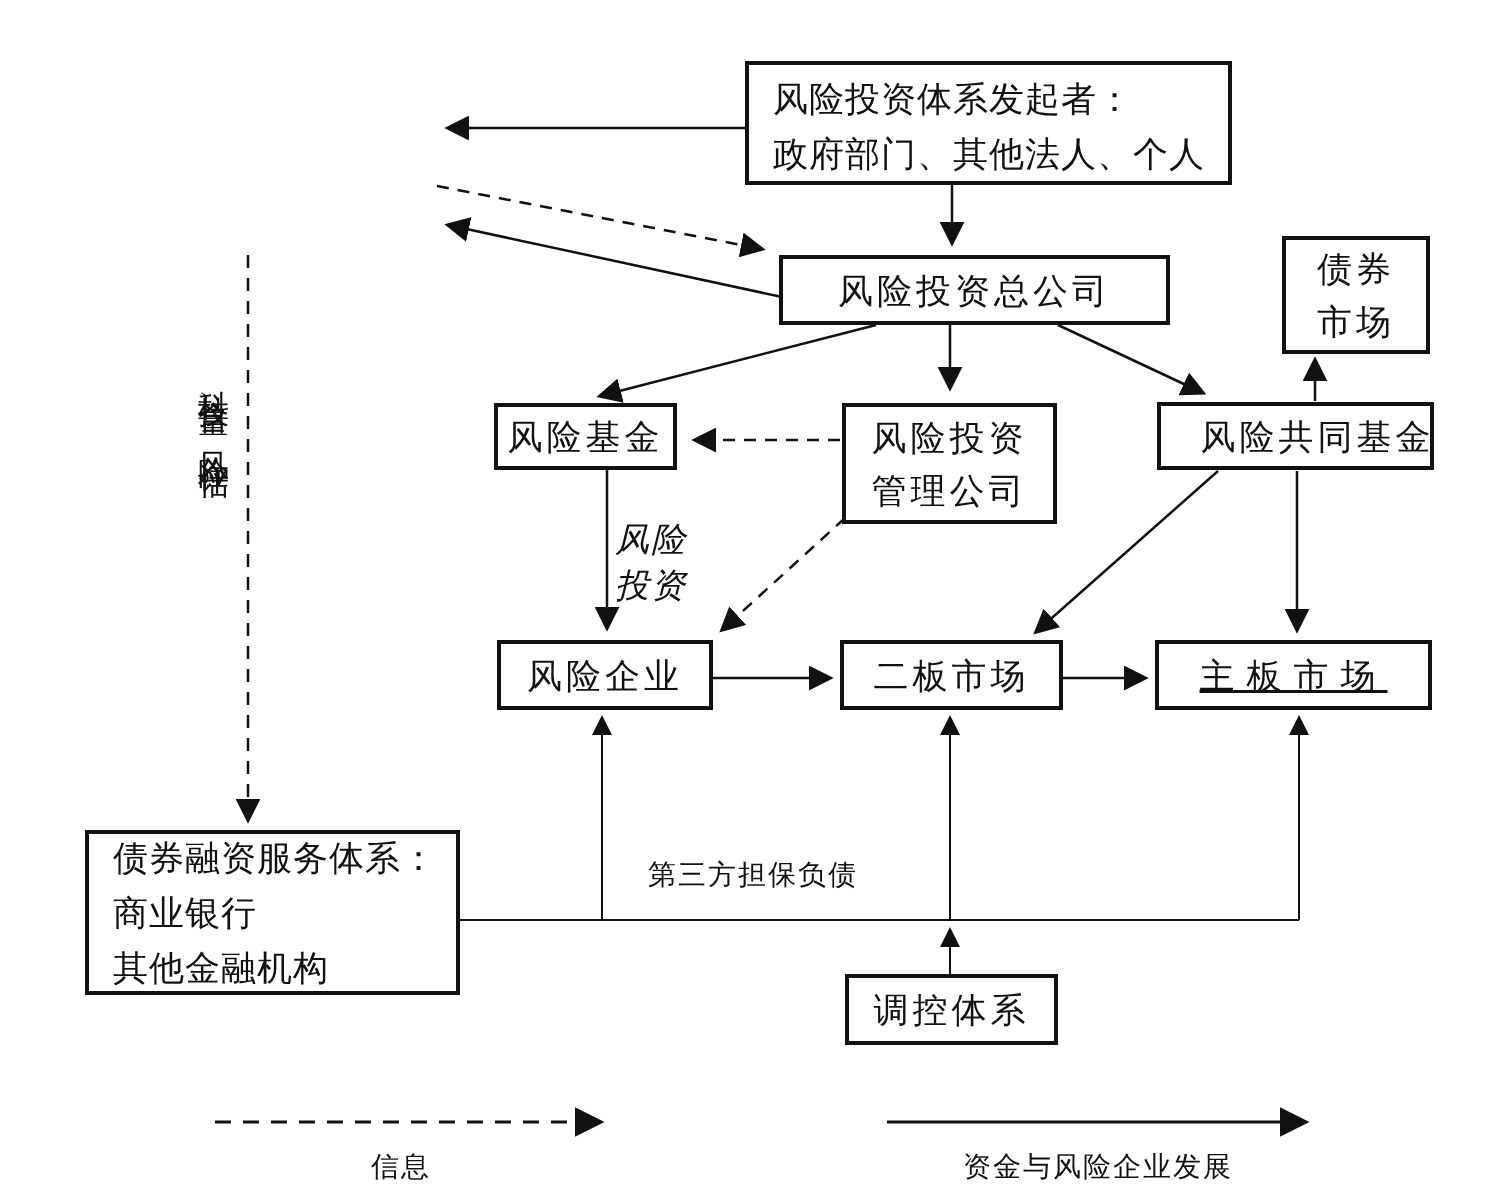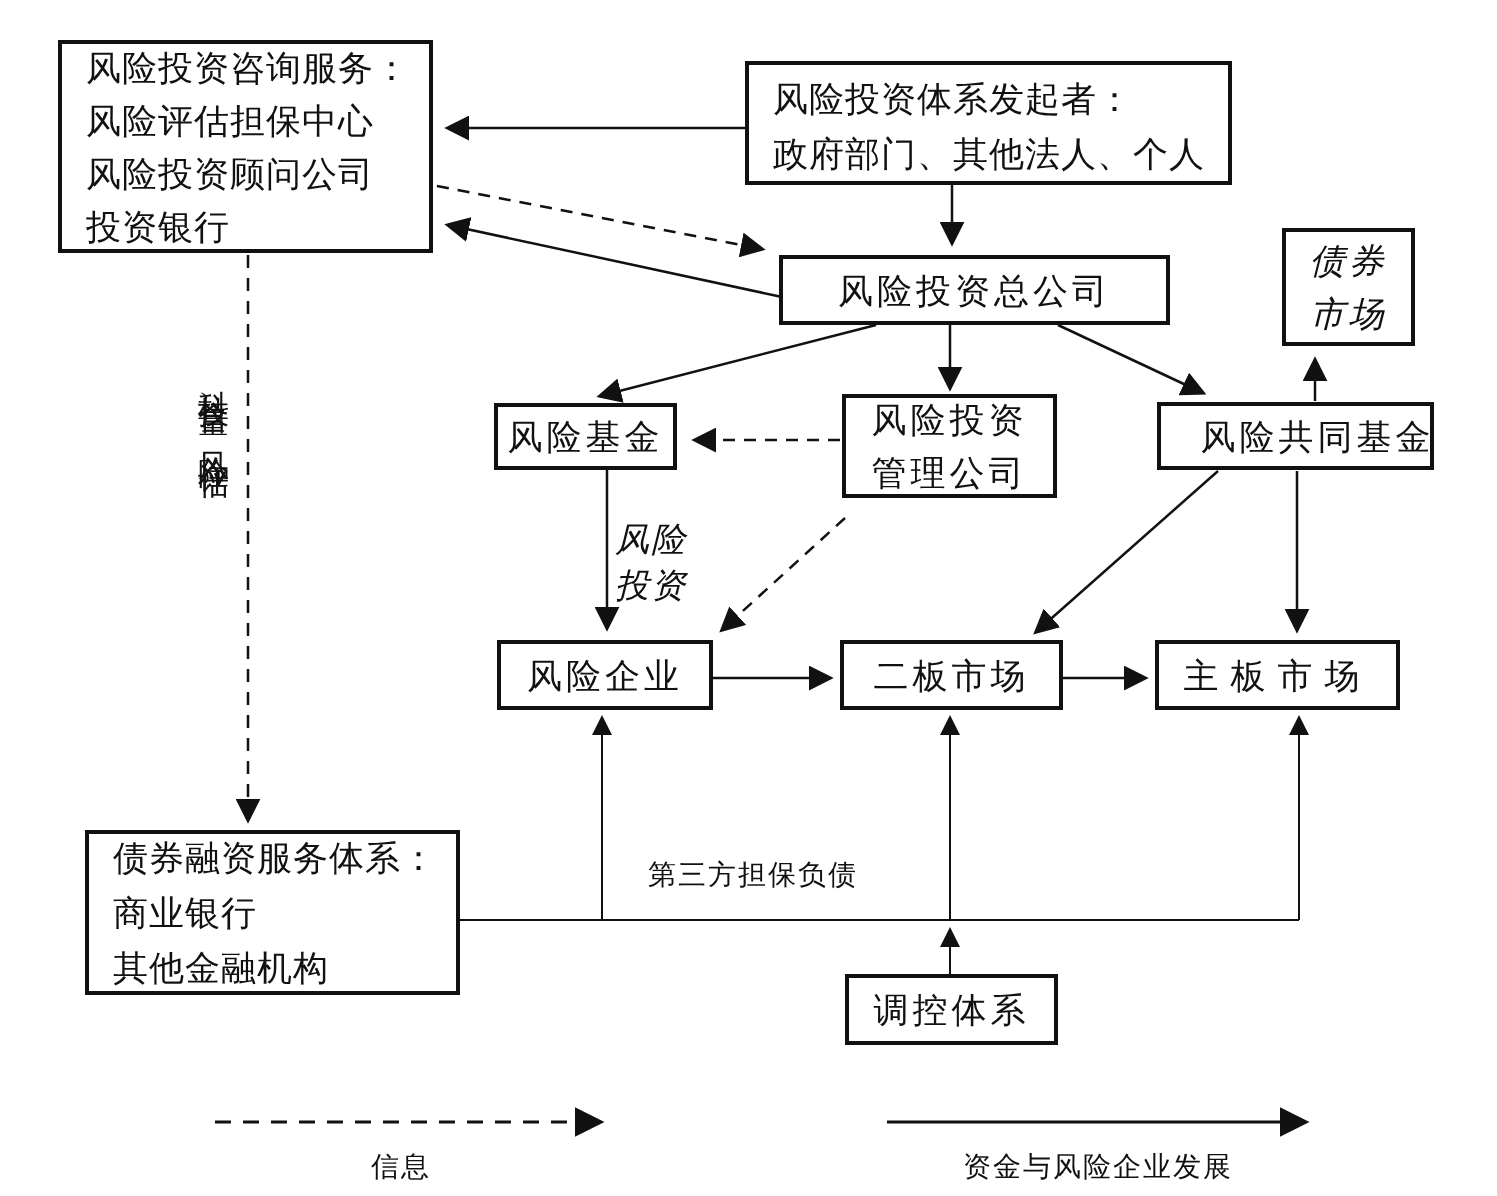--- a/index.html
+++ b/index.html
@@ -65,63 +65,57 @@
     <line x1="460" y1="920" x2="1299" y2="920" stroke="#111111" stroke-width="2"></line>
     <line x1="602" y1="920" x2="602" y2="718" stroke="#111111" stroke-width="2" marker-end="url(#arrow)"></line>
     <line x1="950" y1="920" x2="950" y2="718" stroke="#111111" stroke-width="2" marker-end="url(#arrow)"></line>
     <line x1="1299" y1="920" x2="1299" y2="718" stroke="#111111" stroke-width="2" marker-end="url(#arrow)"></line>
     <line x1="950" y1="974" x2="950" y2="930" stroke="#111111" stroke-width="2" marker-end="url(#arrow)"></line>
 
     <line x1="215" y1="1122" x2="600" y2="1122" stroke="#111111" stroke-width="3" stroke-dasharray="16 12" marker-end="url(#arrow)"></line>
     <line x1="887" y1="1122" x2="1305" y2="1122" stroke="#111111" stroke-width="3" marker-end="url(#arrow)"></line>
   </svg>
 
-  <div class="box left" style="left:58px; top:40px; width:375px; height:213px;">
-    <div class="box-line">风险投资咨询服务：</div>
-    <div class="box-line">风险评估担保中心</div>
-    <div class="box-line">风险投资顾问公司</div>
-    <div class="box-line">投资银行</div>
-  </div>
 
   <div class="box left tight" style="left:745px; top:61px; width:487px; height:124px;justify-content:flex-end;">
     <div class="box-line">风险投资体系发起者：</div>
     <div class="box-line">政府部门、其他法人、个人</div>
   </div>
 
   <div class="box center" style="left:779px; top:255px; width:391px; height:70px;">
     <div class="box-line">风险投资总公司</div>
   </div>
 
-  <div class="box center" style="left:1282px; top:228px; width:133px; height:118px;font-style:italic;">
+  <div class="box center" style="left:1282px; top:236px; width:148px; height:118px;">
     <div class="box-line">债券</div>
     <div class="box-line">市场</div>
   </div>
 
   <div class="box center" style="left:494px; top:403px; width:183px; height:67px;">
     <div class="box-line">风险基金</div>
   </div>
 
-  <div class="box center" style="left:842px; top:394px; width:215px; height:104px;">
+  <div class="box center" style="left:842px; top:403px; width:215px; height:121px;">
     <div class="box-line">风险投资</div>
     <div class="box-line">管理公司</div>
   </div>
 
   <div class="box center" style="left:1157px; top:402px; width:277px; height:68px;padding-left:44px;">
     <div class="box-line">风险共同基金</div>
   </div>
 
   <div class="box center" style="left:497px; top:640px; width:216px; height:70px;">
     <div class="box-line">风险企业</div>
   </div>
 
   <div class="box center" style="left:840px; top:640px; width:223px; height:70px;">
     <div class="box-line">二板市场</div>
   </div>
 
-  <div class="box center wide-space" style="left:1155px; top:640px; width:245px; height:70px;">
+  <div class="box center wide-space" style="left:1155px; top:640px; width:277px; height:70px;text-decoration:underline;">
     <div class="box-line">主板市场</div>
   </div>
 
   <div class="box left tight" style="left:85px; top:830px; width:375px; height:165px;">
     <div class="box-line">债券融资服务体系：</div>
     <div class="box-line">商业银行</div>
     <div class="box-line">其他金融机构</div>
   </div>
 
   <div class="box center" style="left:845px; top:974px; width:213px; height:71px;">

